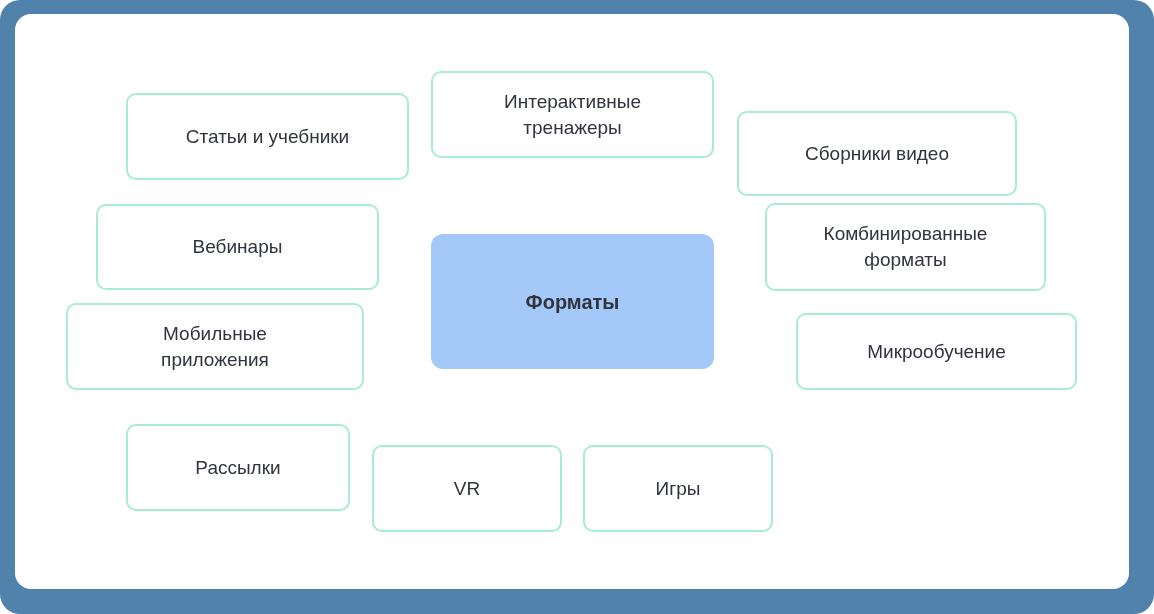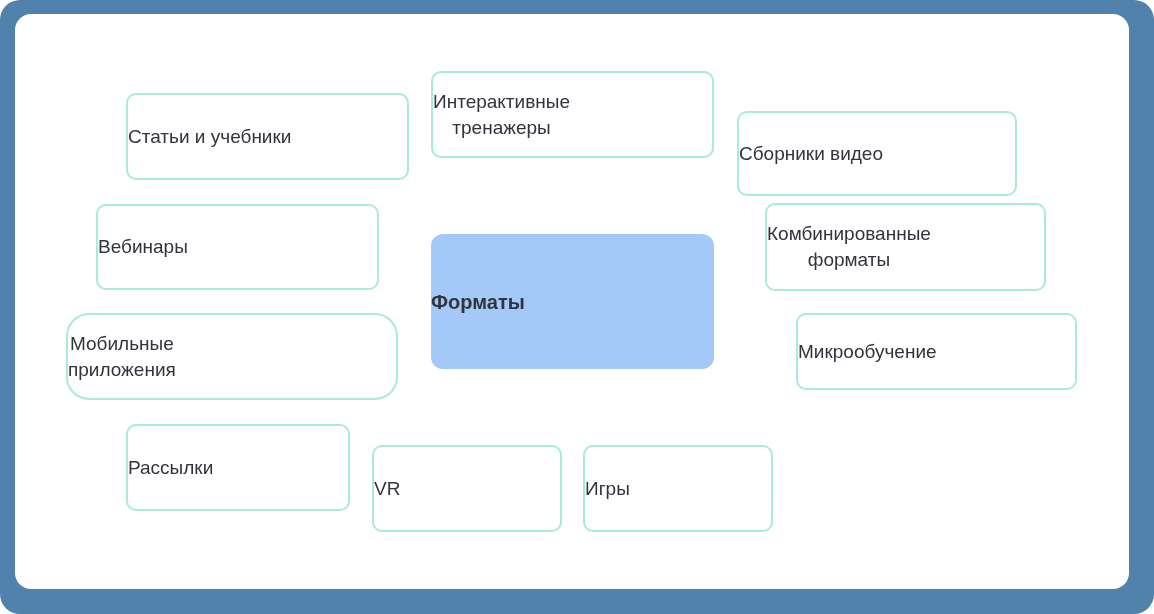--- a/index.html
+++ b/index.html
@@ -30,42 +30,42 @@
     border-radius: 16px;
   }
   .node {
     position: absolute;
     box-sizing: border-box;
     background: #ffffff;
     border: 2px solid #a8ecd2;
     border-radius: 10px;
     display: flex;
     align-items: center;
-    justify-content: flex-start;
+    justify-content: center;
     text-align: center;
     color: #31343d;
     font-size: 19px;
     line-height: 26px;
     white-space: pre-line;
   }
   .node.center {
     background: #a4c9f8;
     border: none;
     border-radius: 12px;
     font-weight: 700;
     font-size: 20px;
   }
   
   #n-articles       { left: 111px; top: 79px;  width: 283px; height: 87px; }
   #n-trainers       { left: 416px; top: 57px;  width: 283px; height: 87px; }
   #n-videos         { left: 722px; top: 81px;  width: 280px; height: 85px; margin-top: 16px; }
   #n-webinars       { left: 81px;  top: 190px; width: 283px; height: 86px; }
   #n-combined       { left: 750px; top: 189px; width: 281px; height: 88px; }
   #n-center         { left: 416px; top: 220px; width: 283px; height: 135px; }
-  #n-mobile         { left: 51px;  top: 299px; width: 332px; height: 87px; border-radius: 23px; }
+  #n-mobile         { left: 51px;  top: 289px; width: 298px; height: 87px; }
   #n-micro          { left: 781px; top: 299px; width: 281px; height: 77px; }
   #n-newsletters    { left: 111px; top: 410px; width: 224px; height: 87px; }
   #n-vr             { left: 357px; top: 431px; width: 190px; height: 87px; }
   #n-games          { left: 568px; top: 431px; width: 190px; height: 87px; }
   #n-podcasts       { left: 781px; top: 409px; width: 221px; height: 88px; }
 </style>
 </head>
 <body>
 
 <div class="stage">

